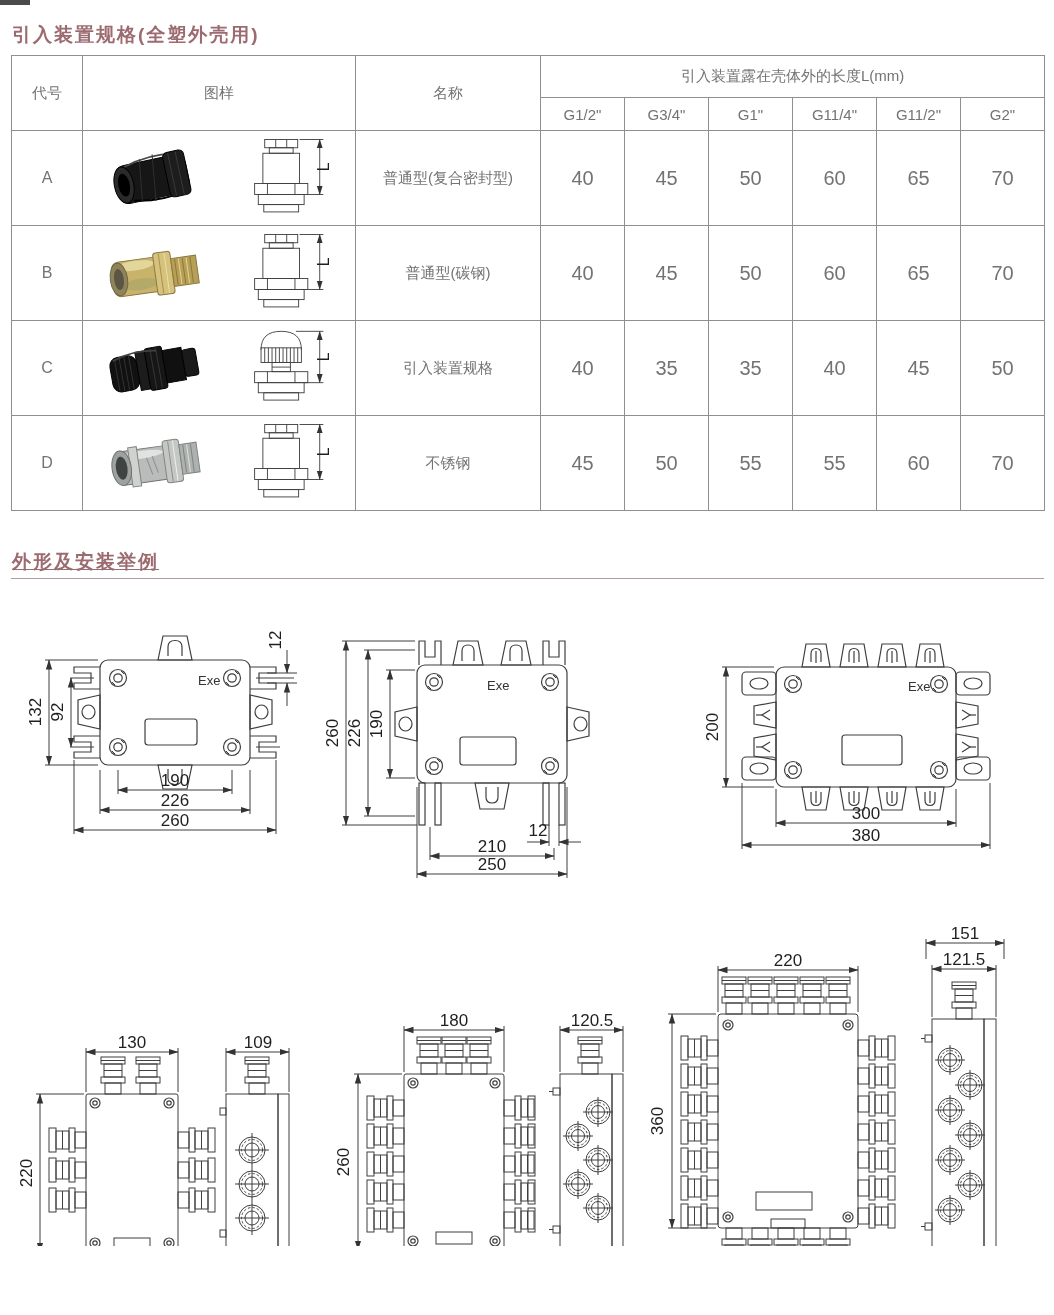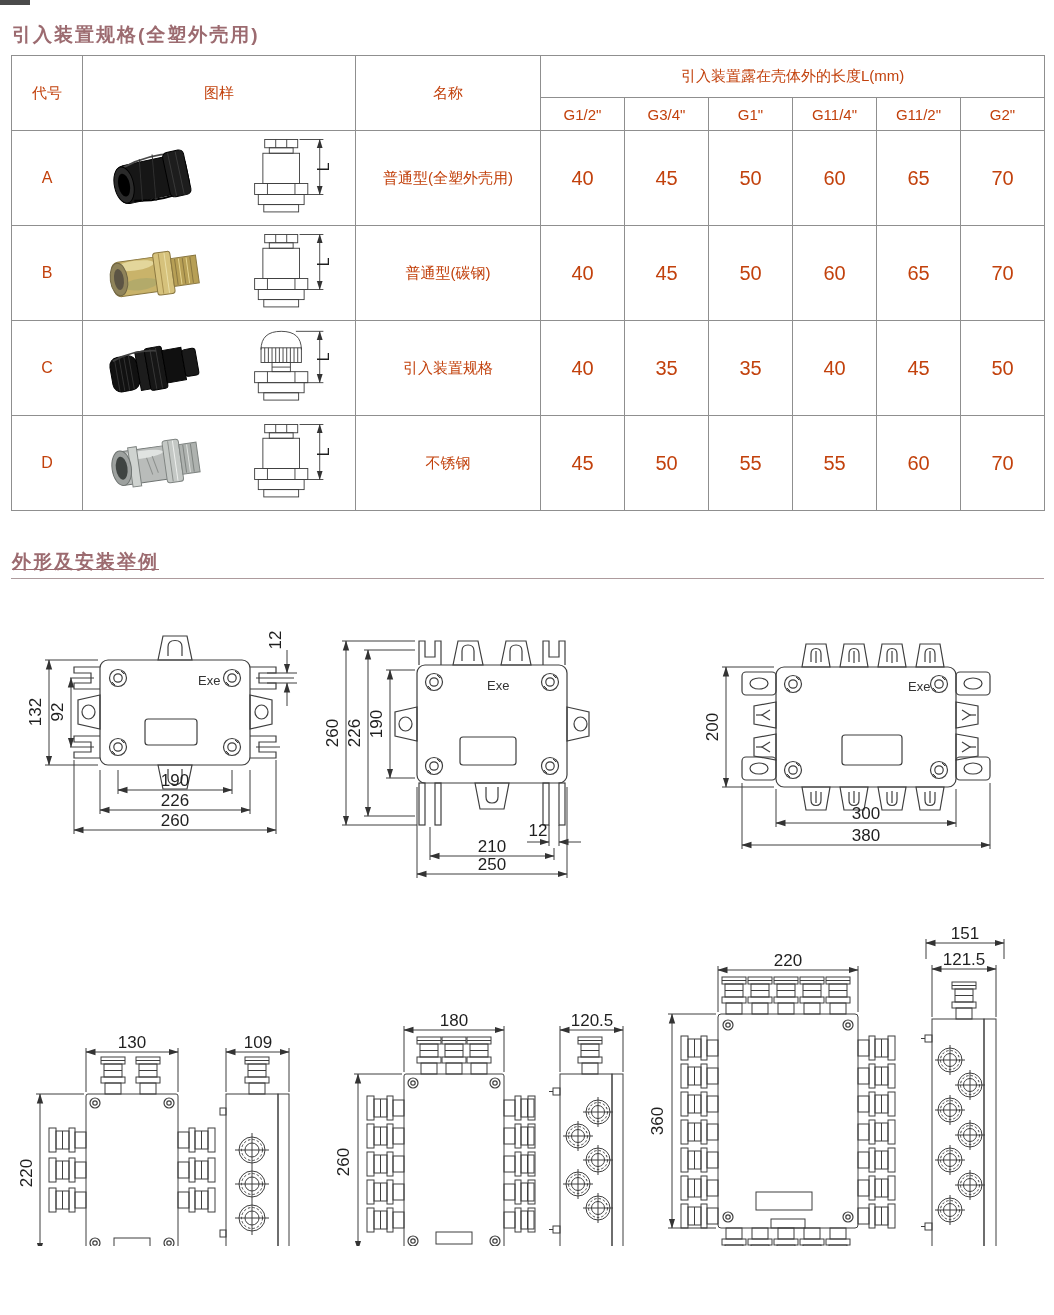--- a/index.html
+++ b/index.html
@@ -5,21 +5,21 @@
   html,body{margin:0;padding:0;background:#ffffff;}
   #page{position:relative;width:1054px;height:1246px;background:#ffffff;
         font-family:"Liberation Sans",sans-serif;overflow:hidden;}
   .artifact{position:absolute;left:0;top:0;width:30px;height:5px;background:#4a4a4a;}
   .sec-title{position:absolute;left:12px;font-size:19px;font-weight:bold;
              letter-spacing:2px;color:#9c6b70;}
   .divider{position:absolute;left:11px;width:1033px;height:1px;background:#ad9b9d;}
   table.spec{position:absolute;left:11px;top:55px;width:1033px;border-collapse:collapse;
              table-layout:fixed;}
   table.spec th,table.spec td{border:1px solid #8f8f8f;text-align:center;vertical-align:middle;
-             color:#c2410c;font-weight:normal;padding:0;}
+             color:#737373;font-weight:normal;padding:0;}
   table.spec th{font-size:15px;}
   td.val{font-size:20px;}
   td.name{font-size:15px;}
   td.code{font-size:16px;}
   .drawcell{display:flex;align-items:center;justify-content:space-evenly;height:94px;}
   .fig{position:absolute;}
   svg{display:block;}
   svg .ln{fill:none;stroke:#3f3f3f;stroke-width:1.2;}
   svg .thin{fill:none;stroke:#3f3f3f;stroke-width:1;}
   svg .dl{stroke:#3f3f3f;stroke-width:1;}
@@ -100,21 +100,21 @@
               <rect x="35" y="66" width="50" height="11"></rect>
               <rect x="41" y="77" width="38" height="8"></rect>
               <line x1="80" y1="6" x2="106" y2="6"></line>
                   <line x1="86" y1="66" x2="106" y2="66"></line>
             </g>
             <line class="dl" x1="102" y1="6" x2="102" y2="66" marker-start="url(#ma)" marker-end="url(#ma)"></line>
             <text class="dim" x="112" y="36" transform="rotate(-90 112 36)">L</text>
           </svg>
         </div>
       </td>
-      <td class="name">普通型(全塑外壳用)</td>
+      <td class="name">普通型(复合密封型)</td>
       <td class="val">40</td>
       <td class="val">45</td>
       <td class="val">50</td>
       <td class="val">60</td>
       <td class="val">65</td>
       <td class="val">70</td>
     </tr>
 
     <tr style="height:95px">
       <td class="code">B</td>

